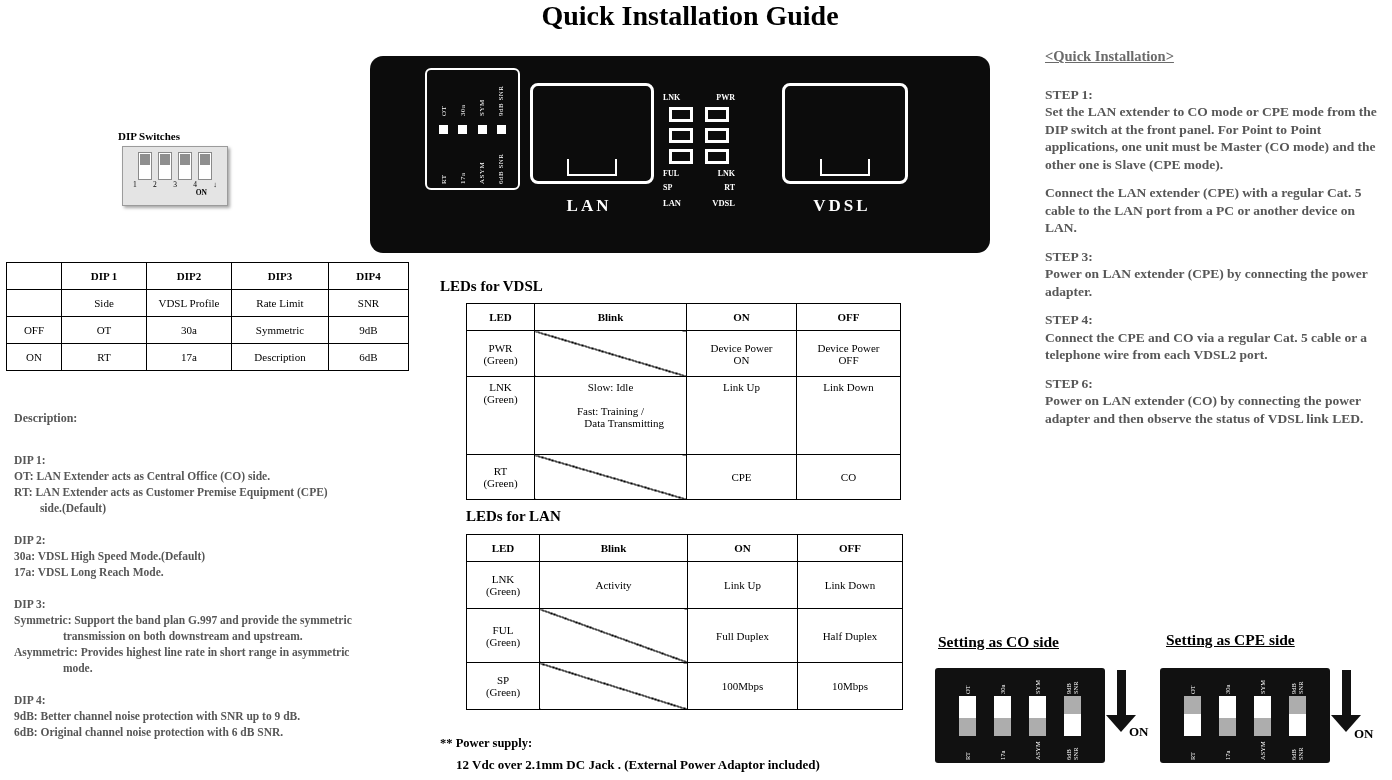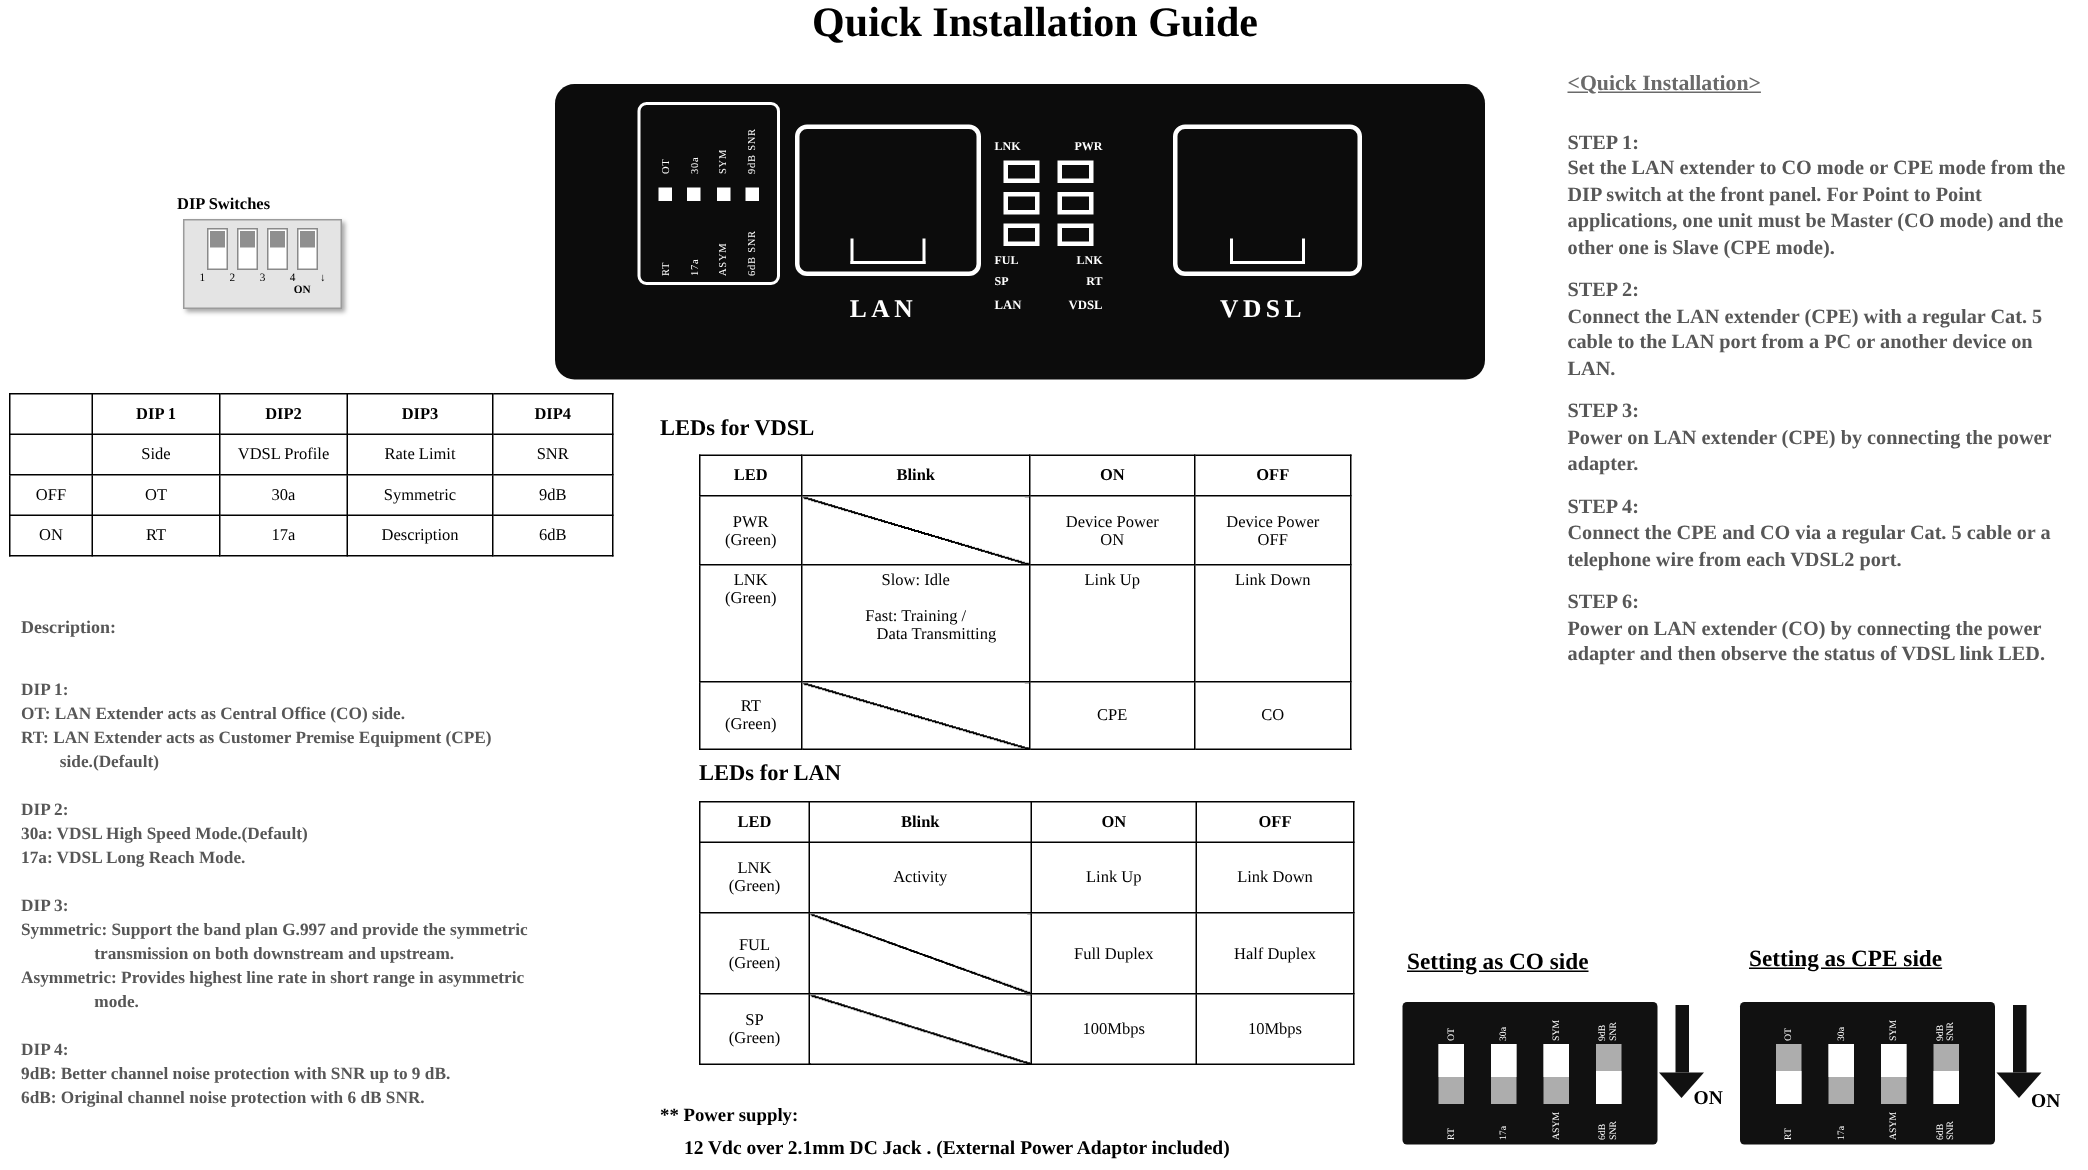--- a/index.html
+++ b/index.html
@@ -367,21 +367,20 @@
 6dB: Original channel noise protection with 6 dB SNR.</div>
   </div>
 
   <div class="qi">
     <div class="qi-heading">&lt;Quick Installation&gt;</div>
     <div class="qi-step">
       <div>STEP 1:</div>
       <div>Set the LAN extender to CO mode or CPE mode from the DIP switch at the front panel. For Point to Point applications, one unit must be Master (CO mode) and the other one is Slave (CPE mode).</div>
     </div>
     <div class="qi-step">
-      <div>STEP 2:</div>
       <div>Connect the LAN extender (CPE) with a regular Cat. 5 cable to the LAN port from a PC or another device on LAN.</div>
     </div>
     <div class="qi-step">
       <div>STEP 3:</div>
       <div>Power on LAN extender (CPE) by connecting the power adapter.</div>
     </div>
     <div class="qi-step">
       <div>STEP 4:</div>
       <div>Connect the CPE and CO via a regular Cat. 5 cable or a telephone wire from each VDSL2 port.</div>
     </div>

